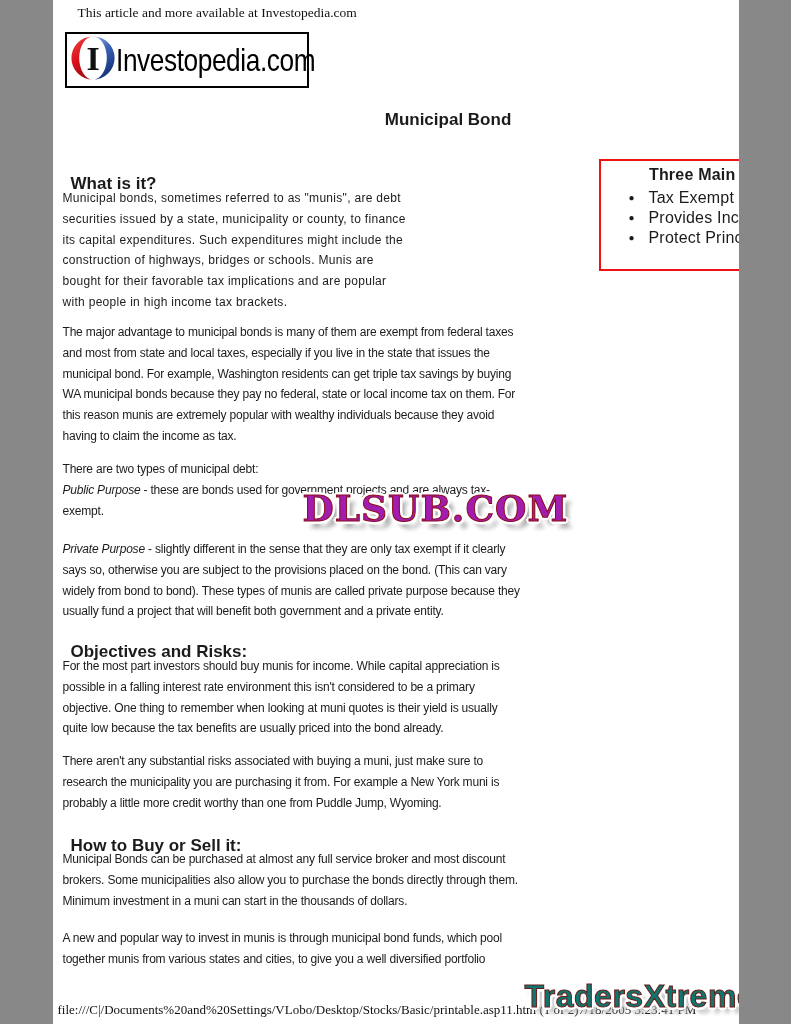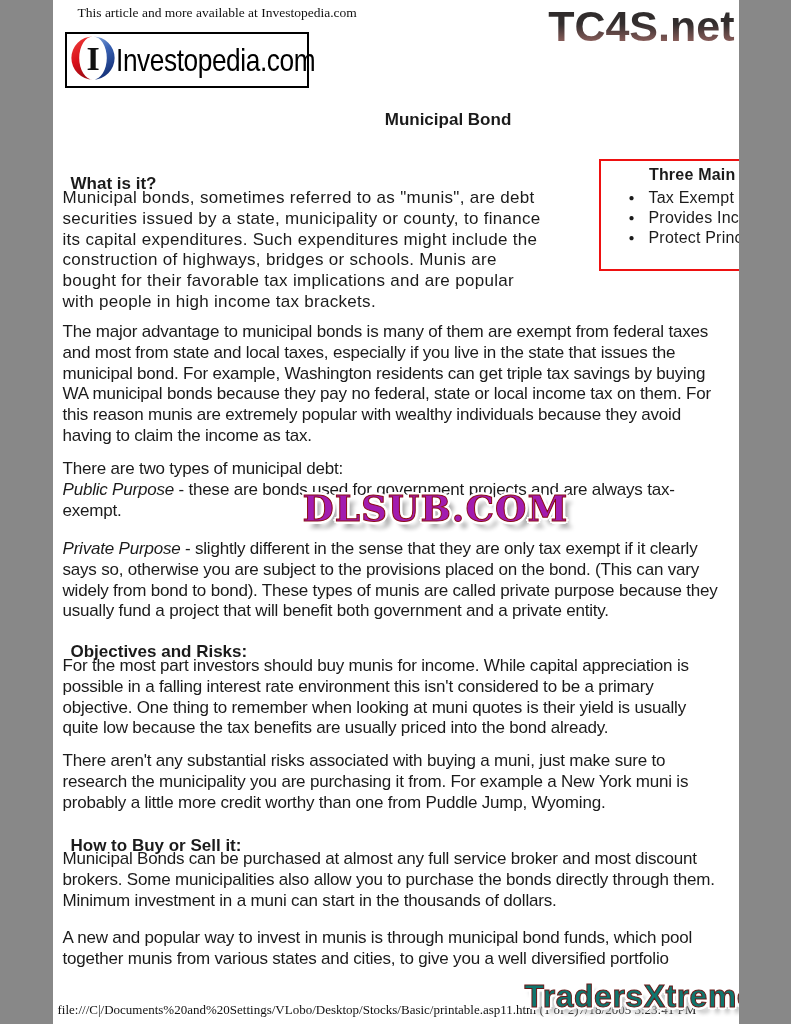--- a/index.html
+++ b/index.html
@@ -29,21 +29,21 @@
   }
   .logo-icon{flex:0 0 auto;}
   .logo-text{
     font-size:32px;font-weight:normal;letter-spacing:-0.5px;color:#000;
     transform:scaleX(0.82);transform-origin:left center;white-space:nowrap;
   }
   
   .title{left:0;top:110px;width:791px;text-align:center;font-size:17px;font-weight:bold;margin:0;}
   .h{font-size:17px;font-weight:bold;margin:8px;}
   .p{
-    font-size:17px;line-height:20.8px;margin:0;white-space:pre-line;
+    font-size:12px;line-height:20.8px;margin:0;white-space:pre-line;
   }
   .narrow{letter-spacing:-0.2px;}
   .wide{letter-spacing:0.3px;}
   .lead{font-style:italic;}
   
   .uses-box{
     left:546px;top:159px;width:227px;height:108px;border:2px solid #ee1111;
     background:#fff;
   }
   .uses-title{font-size:16px;font-weight:bold;text-align:center;margin-top:5px;letter-spacing:0.2px;}
@@ -76,21 +76,20 @@
     font-family:"Liberation Serif",serif;font-size:13px;color:#111;white-space:nowrap;
   }
 </style>
 </head>
 <body>
 
 <div class="page">
 
   <div class="abs top-note">This article and more available at Investopedia.com</div>
 
-  <div class="abs tc4s">TC4S.net</div>
 
   <div class="abs logo-box">
     <span class="logo-icon">
       <svg width="46" height="46" viewBox="0 0 100 100">
         <defs>
           <linearGradient id="blueg" x1="0" y1="0" x2="0.4" y2="1">
             <stop offset="0" stop-color="#8fb0e0"></stop>
             <stop offset="0.45" stop-color="#3a63b5"></stop>
             <stop offset="1" stop-color="#16337a"></stop>
           </linearGradient>

